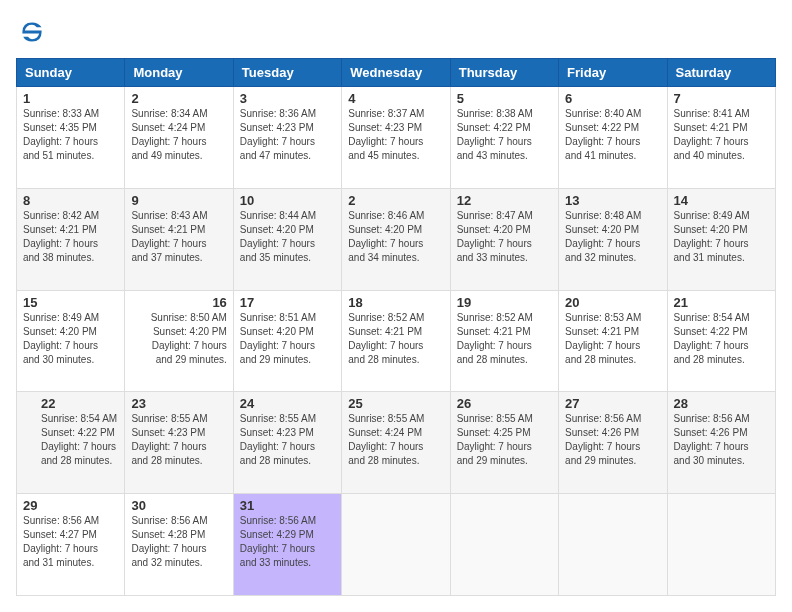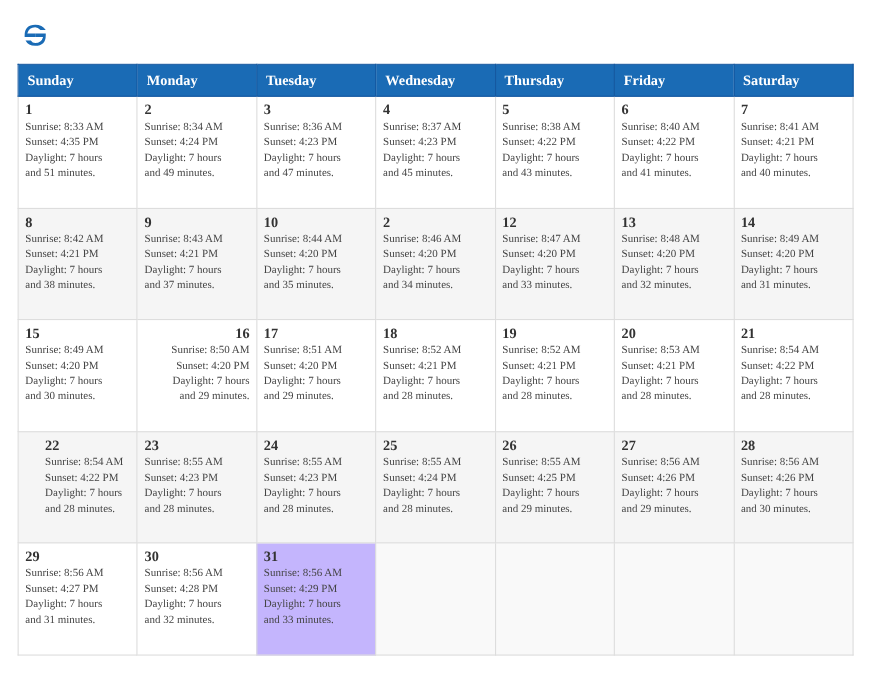--- a/index.html
+++ b/index.html
@@ -49,21 +49,20 @@
     .subtitle {
       font-size: 15px;
       color: #555;
     }
     .calendar {
       flex: 1;
       border: 1px solid #ccc;
       border-collapse: collapse;
       width: 100%;
       table-layout: fixed;
-      font-family: Liberation Serif, serif;
     }
     .calendar th {
       background: #1a6bb5;
       color: #fff;
       text-align: left;
       padding: 6px 8px;
       font-size: 13px;
       font-weight: bold;
       border: 1px solid #1558a0;
     }

